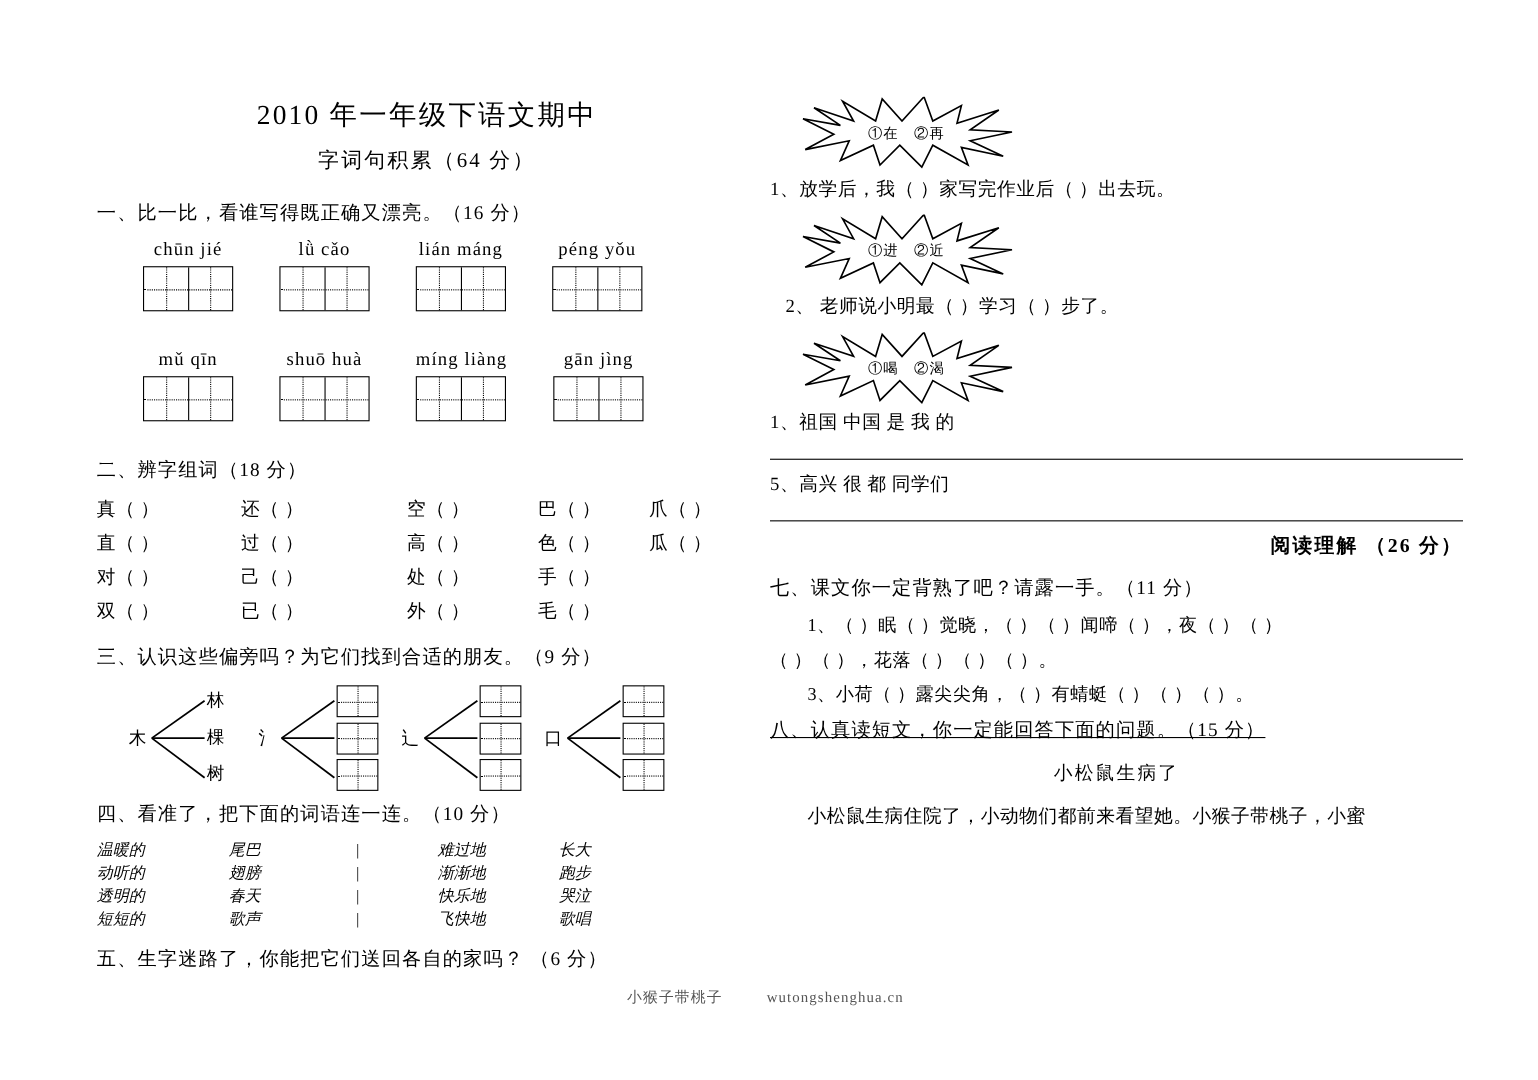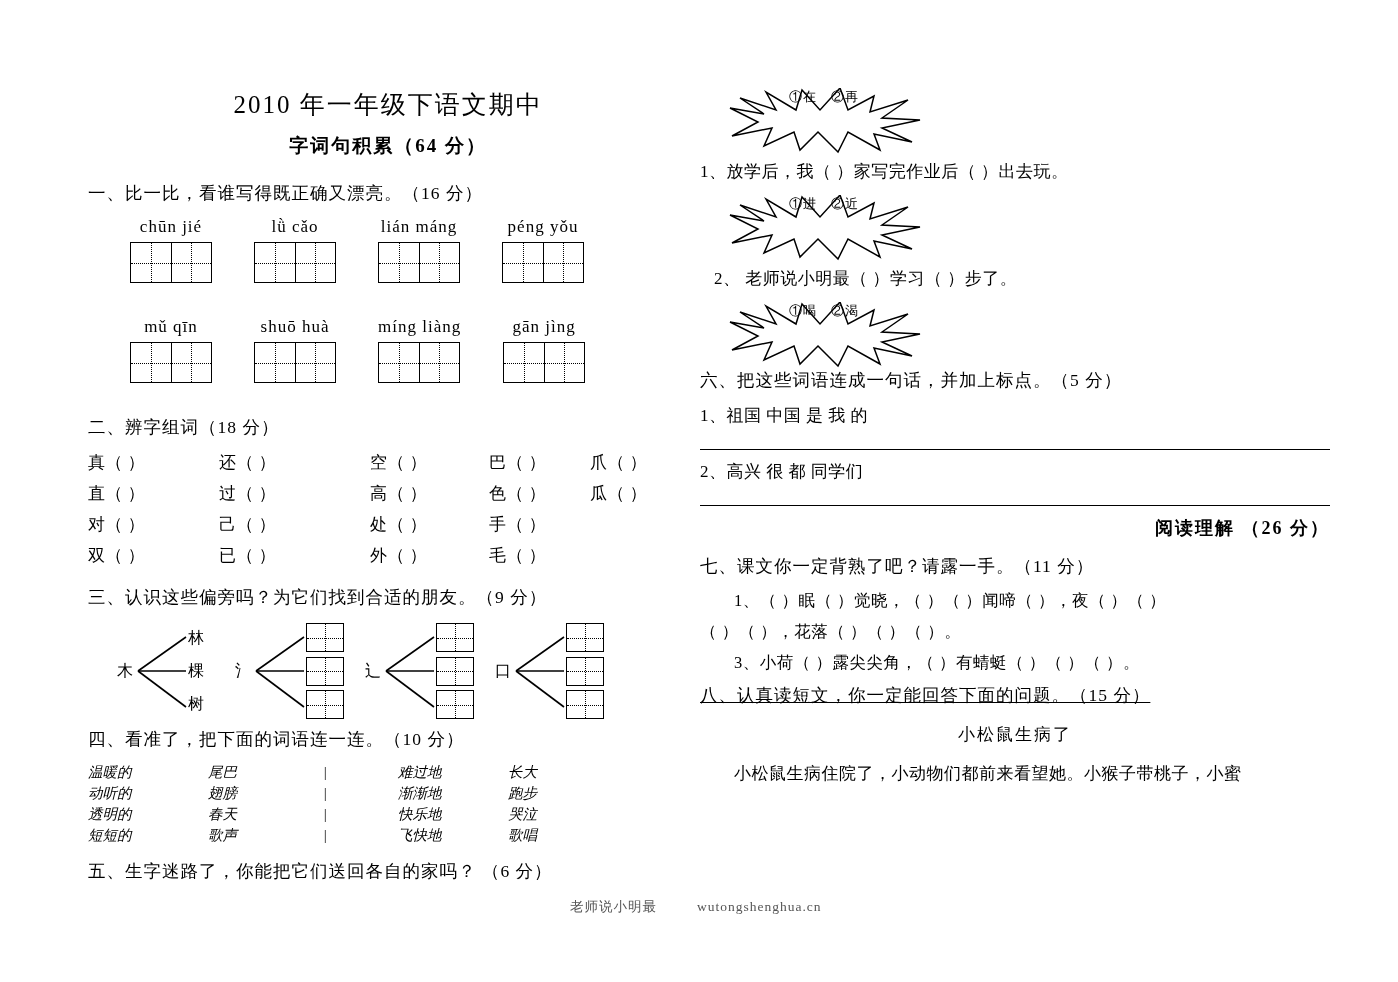--- a/index.html
+++ b/index.html
@@ -25,21 +25,21 @@
     text-align: center;
     font-size: 25px;
     letter-spacing: 2px;
     margin: 0 0 12px 0;
     font-weight: normal;
     font-family: "Liberation Serif", serif;
   }
   .sub-title {
     text-align: center;
     font-size: 19px;
-    font-weight: bold;
+    font-weight: normal;
     letter-spacing: 2px;
     margin: 0 0 22px 0;
   }
   .section-head {
     font-size: 17.5px;
     letter-spacing: 1px;
     margin: 0 0 12px 0;
     white-space: nowrap;
   }
   .reading-head {
@@ -176,20 +176,21 @@
     width: 200px;
     height: 66px;
     margin-left: 24px;
   }
   .burst-wrap svg { position: absolute; left: 0; top: 0; }
   .burst-text {
     position: absolute;
     left: 0; top: 0;
     width: 200px; height: 66px;
     display: flex;
+    align-items: center;
     justify-content: center;
     font-size: 13px;
     letter-spacing: 1px;
   }
   .burst-text span { margin: 0 7px; }
 
   .q-line {
     font-size: 17px;
     letter-spacing: 0.5px;
     margin: 6px 0 12px 0;
@@ -486,38 +487,37 @@
       <svg width="200" height="66" viewBox="0 0 200 66">
         <polygon points="6,20 40,26 16,10 52,22 42,4 72,22 78,2 96,22 116,0 124,22 150,8 146,24 184,12 158,30 196,32 158,40 188,54 150,46 156,62 124,44 114,64 94,44 76,62 70,44 40,58 48,40 8,48 34,34" fill="none" stroke="#000" stroke-width="1.5" stroke-linejoin="miter"></polygon>
       </svg>
       <div class="burst-text">
         <span>①喝</span>
         <span>②渴</span>
       </div>
     </div>
 
 
-    <div class="section-head">六、把这些词语连成一句话，并加上标点。（5 分）</div>
     <div class="q-line" style="margin:4px 0 0 0;">1、祖国    中国     是     我      的</div>
     <div class="answer-line"></div>
-    <div class="q-line" style="margin:0;">2、高兴    很    都    同学们</div>
+    <div class="q-line" style="margin:0;">5、高兴    很    都    同学们</div>
     <div class="answer-line"></div>
 
     <div class="reading-head">阅读理解 （26 分）</div>
 
     <div class="section-head">七、课文你一定背熟了吧？请露一手。（11 分）</div>
 
     <div class="recite-line indent-1">1、（    ）眠（    ）觉晓，（    ）（    ）闻啼（    ），夜（    ）（    ）</div>
     <div class="recite-line indent-0">（    ）（    ），花落（    ）（    ）（    ）。</div>
     <div class="recite-line indent-1">3、小荷（    ）露尖尖角，（    ）有蜻蜓（    ）（     ）（    ）。</div>
 
     <div class="section-head" style="margin-top:6px;text-decoration:underline;">八、认真读短文，你一定能回答下面的问题。（15 分）</div>
 
     <div class="passage-title">小松鼠生病了</div>
     <div class="passage-body">小松鼠生病住院了，小动物们都前来看望她。小猴子带桃子，小蜜</div>
 
   </div>
 
   <div class="footer">
-    <span>老师说小明最</span><span class="site">wutongshenghua.cn</span>
+    <span>小猴子带桃子</span><span class="site">wutongshenghua.cn</span>
   </div>
 
 </div>
 
 </body></html>

